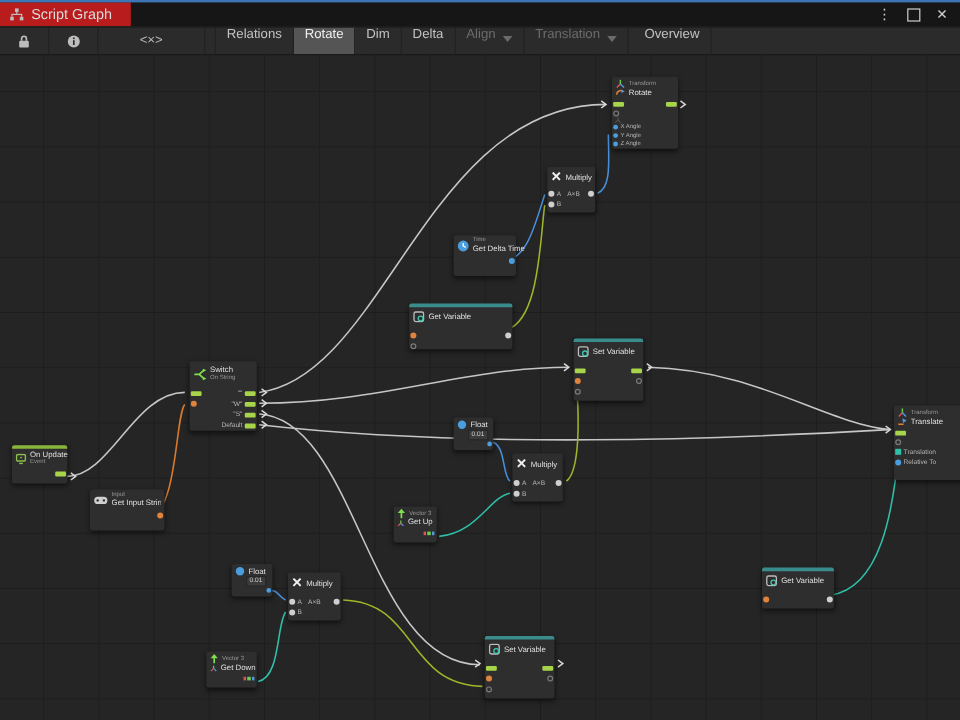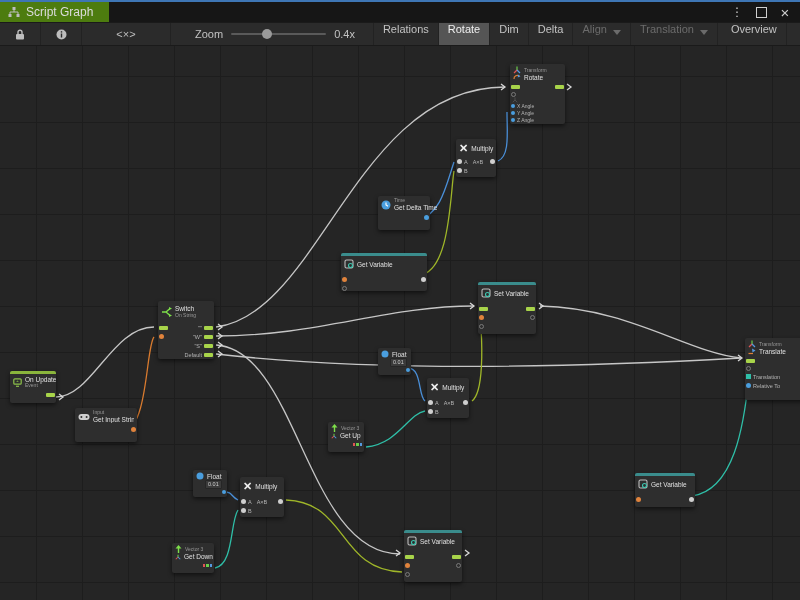--- a/index.html
+++ b/index.html
@@ -4,21 +4,21 @@
 <style>
   html,body{margin:0;padding:0;background:#000;}
   #app{position:relative;width:800px;height:600px;overflow:hidden;
        font-family:"Liberation Sans", sans-serif;background:#242424;
        -webkit-font-smoothing:antialiased;}
   
   .topline{position:absolute;top:0;left:0;width:800px;height:2px;background:#3e76b5;z-index:30;}
   
   .tabbar{position:absolute;top:0;left:0;width:800px;height:22px;background:#161616;
           display:flex;align-items:stretch;z-index:20;}
-  .tab{display:flex;align-items:center;gap:6px;background:#4d7c0f;padding:0 16px 0 8px;
+  .tab{display:flex;align-items:center;gap:6px;background:#b91c1c;padding:0 16px 0 8px;
        margin-top:2px;color:#dcdcdc;font-size:12px;}
   .tab svg{display:block}
   .winctl{margin-left:auto;display:flex;align-items:center;gap:10px;padding:0 8px;margin-top:2px;}
   .winctl .wbtn{color:#cfcfcf;font-size:12px;line-height:1;cursor:default;display:flex;align-items:center;justify-content:center;width:14px;height:14px;}
   .winctl .maxbox{width:9px;height:9px;border:1.5px solid #cfcfcf;}
   
   .toolbar{position:absolute;top:22px;left:0;width:800px;height:22px;background:#2b2b2b;
            border-top:1px solid #1a1a1a;border-bottom:1px solid #1a1a1a;
            display:flex;align-items:stretch;color:#c2c2c2;font-size:11px;overflow:hidden;z-index:20;}
   .tseg{display:flex;align-items:center;justify-content:center;border-right:1px solid #222;padding:0 8px;}
@@ -115,27 +115,20 @@
     <div class="tseg" style="width:24px;">
       <svg width="11" height="11" viewBox="0 0 11 11">
         <circle cx="5.5" cy="5.5" r="5" fill="#bdbdbd"></circle>
         <rect x="4.8" y="4.5" width="1.4" height="4" fill="#2b2b2b"></rect>
         <rect x="4.8" y="2.2" width="1.4" height="1.4" fill="#2b2b2b"></rect>
       </svg>
     </div>
     <div class="tseg" style="width:72px;">
       <span style="color:#bdbdbd;">&lt;×&gt;</span>
     </div>
-    <div class="zoomwrap" style="margin-left:14px;">
-      <span>Zoom</span>
-      <span class="ztrack">
-        <span class="zhandle"></span>
-      </span>
-      <span>0.4x</span>
-    </div>
     <div class="tbtn" style="border-left:1px solid #222;margin-left:8px;">
       <span>Relations</span>
     </div>
     <div class="tbtn active">
       <span>Rotate</span>
     </div>
     <div class="tbtn">
       <span>Dim</span>
     </div>
     <div class="tbtn">

